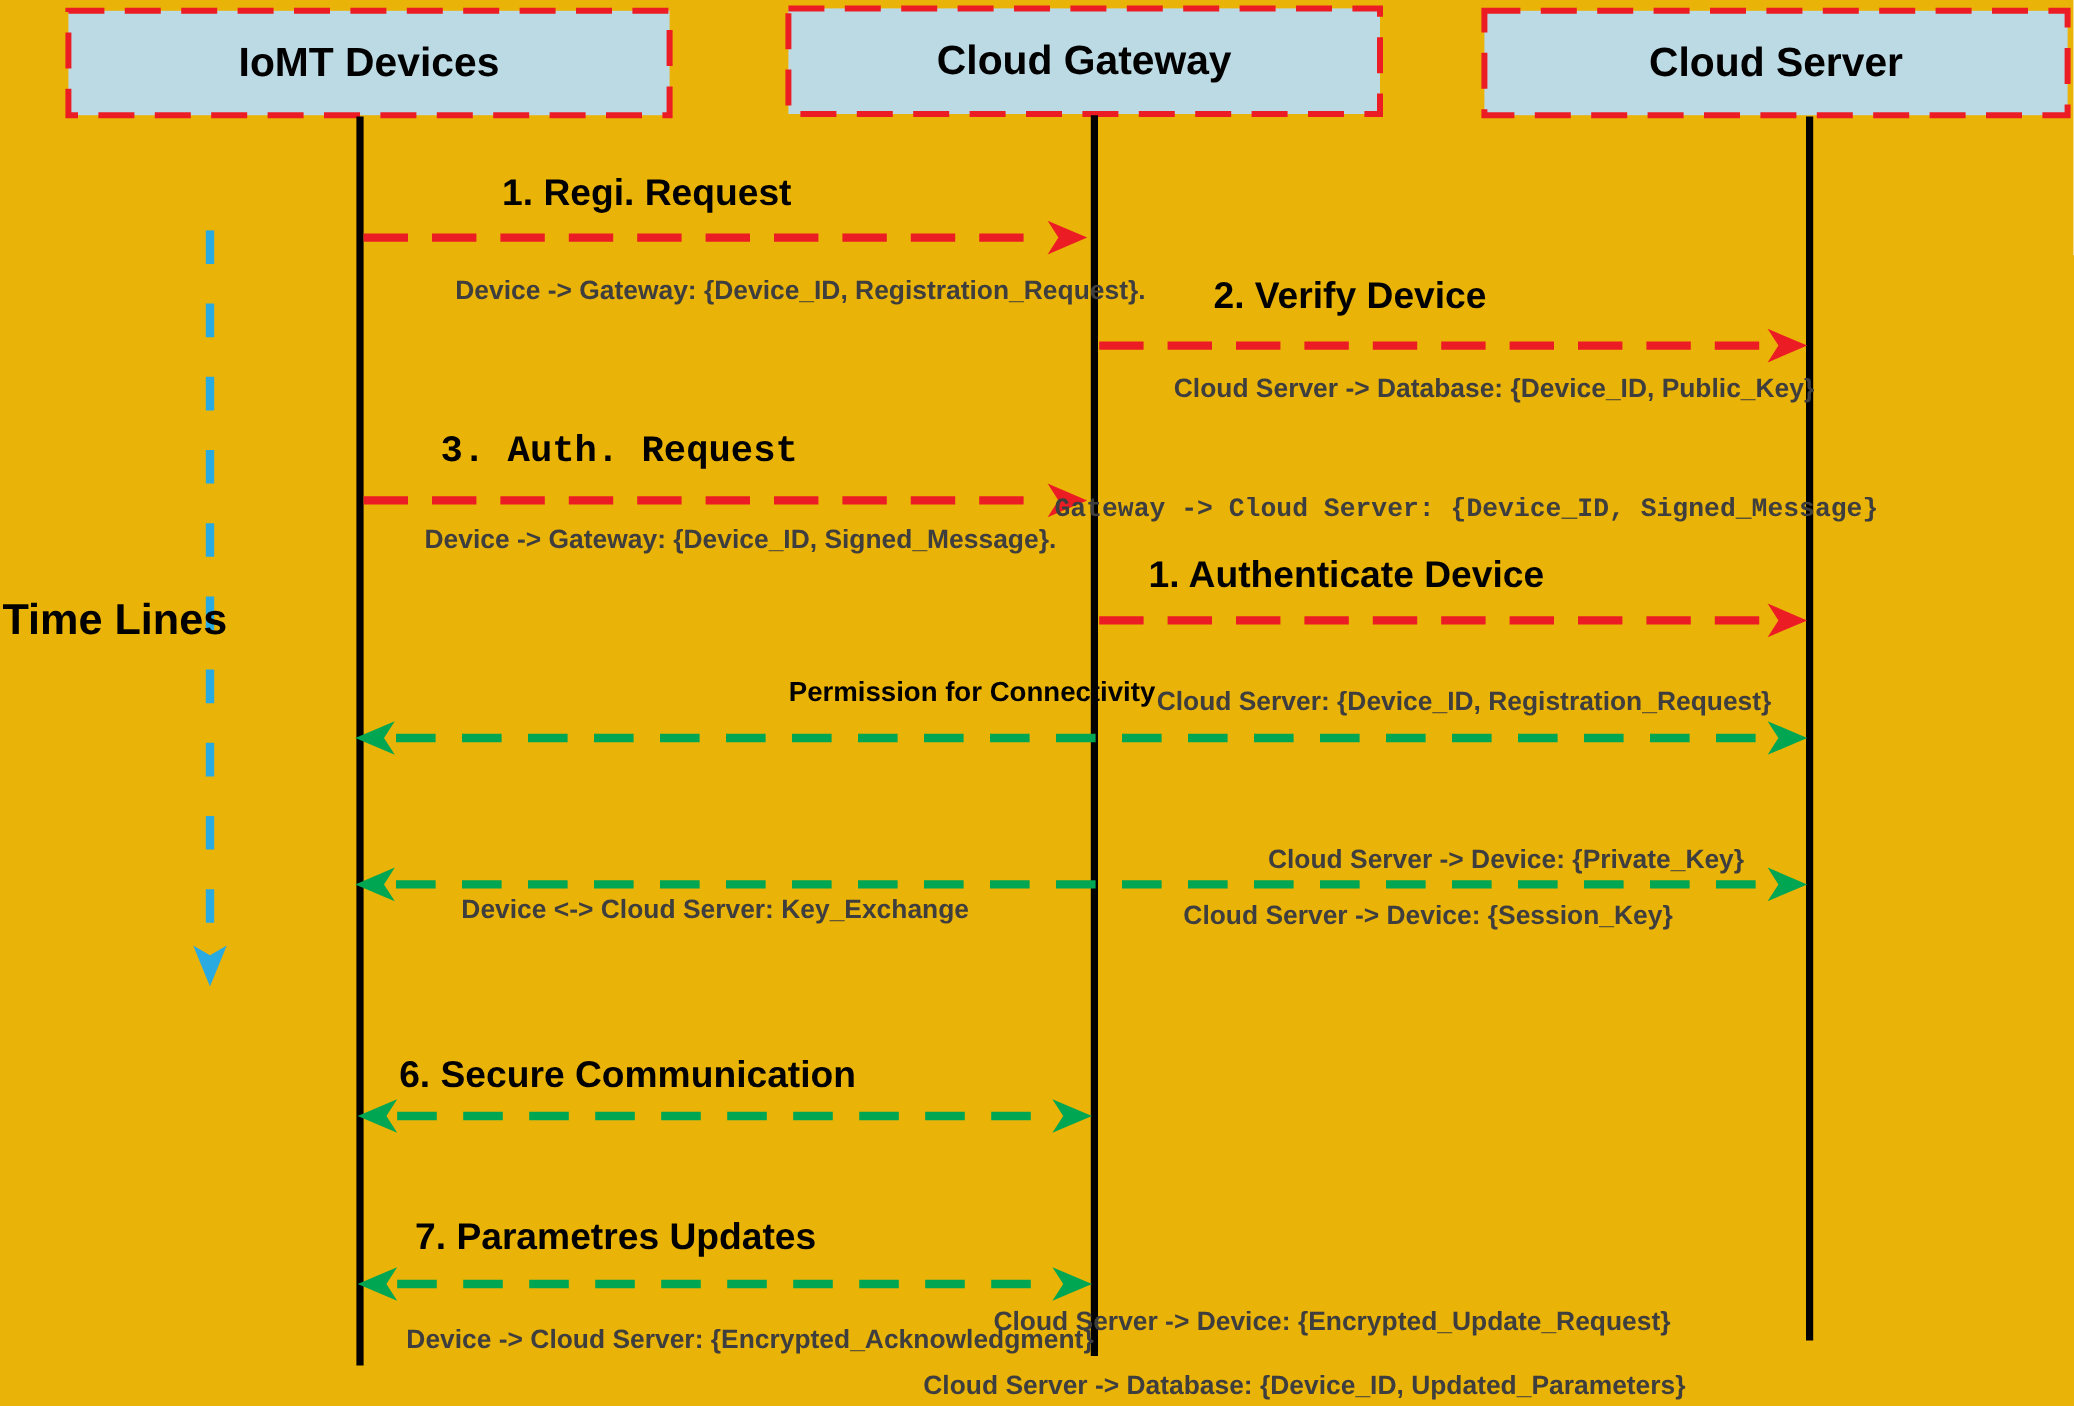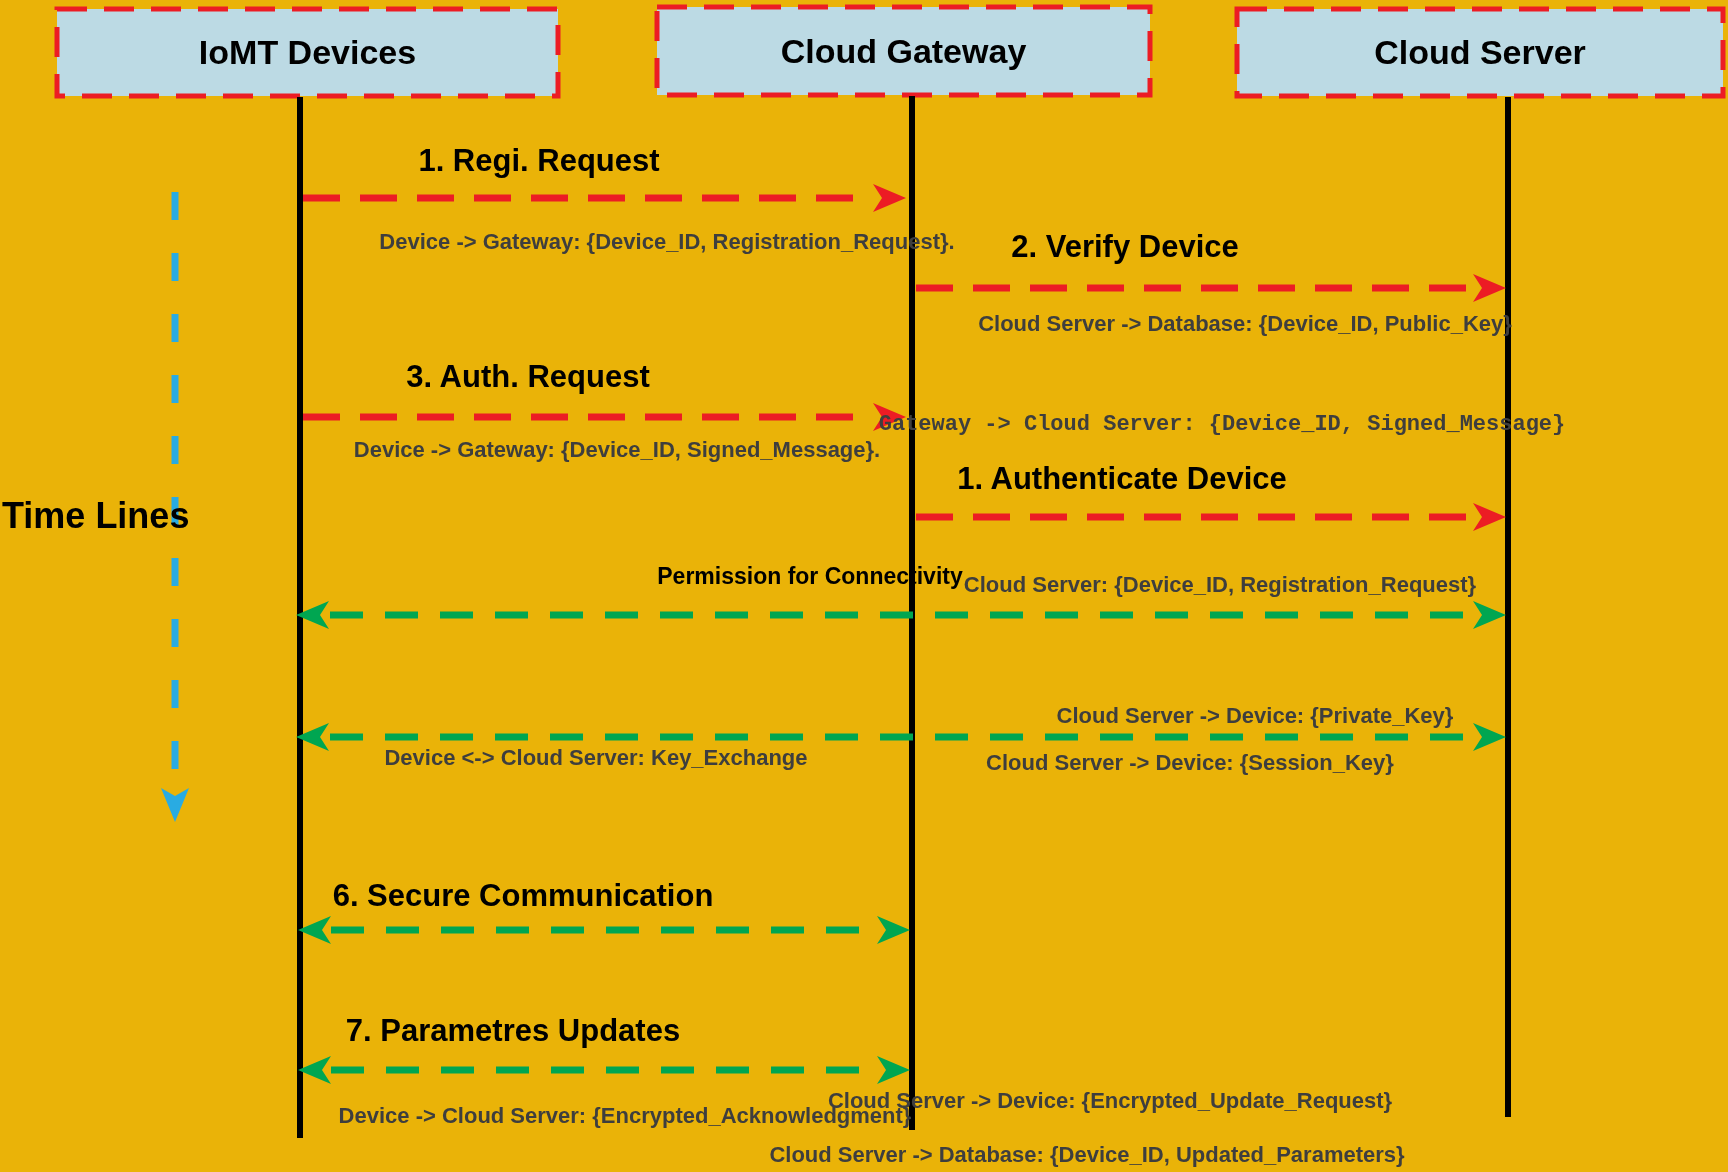--- a/index.html
+++ b/index.html
@@ -90,21 +90,21 @@
   <div class="actor-label" style="left:1237px;top:9px;width:486px;height:87px;">Cloud Server</div>
 
   <div class="time-label" style="left:2px;top:495px;">Time Lines</div>
 
   <div class="txt title" style="left:539px;top:143px;">1. Regi. Request</div>
   <div class="txt caption" style="left:667px;top:229px;">Device -&gt; Gateway: {Device_ID, Registration_Request}.</div>
 
   <div class="txt title" style="left:1125px;top:229px;">2. Verify Device</div>
   <div class="txt caption" style="left:1245px;top:311px;">Cloud Server -&gt; Database: {Device_ID, Public_Key}</div>
 
-  <div class="txt title" style="left:528px;top:359px;">3. Auth. Request</div>
+  <div class="txt title" style="left:516px;top:359px;font-family:Liberation Mono, monospace;">3. Auth. Request</div>
   <div class="txt caption" style="left:617px;top:437px;">Device -&gt; Gateway: {Device_ID, Signed_Message}.</div>
   <div class="txt caption" style="left:1222px;top:412px;font-family:Liberation Mono, monospace;">Gateway -&gt; Cloud Server: {Device_ID, Signed_Message}</div>
 
   <div class="txt title" style="left:1122px;top:461px;">1. Authenticate Device</div>
   <div class="txt caption" style="left:1220px;top:532px;margin-top:40px;">Cloud Server: {Device_ID, Registration_Request}</div>
 
   <div class="txt perm" style="left:810px;top:563px;">Permission for Connectivity</div>
 
   <div class="txt caption" style="left:596px;top:745px;">Device &lt;-&gt; Cloud Server: Key_Exchange</div>
   <div class="txt caption" style="left:1255px;top:703px;">Cloud Server -&gt; Device: {Private_Key}</div>

